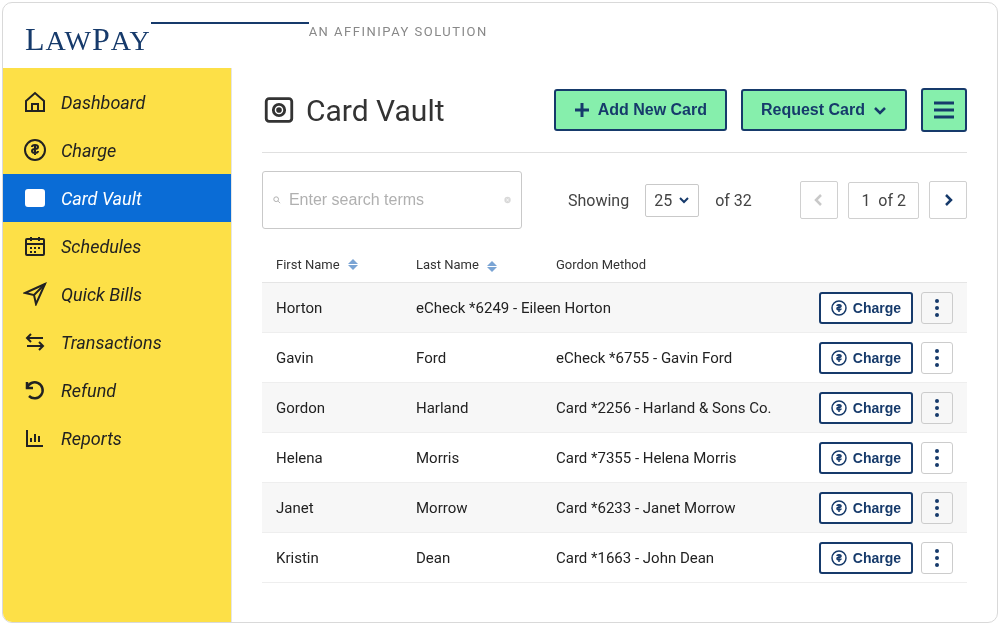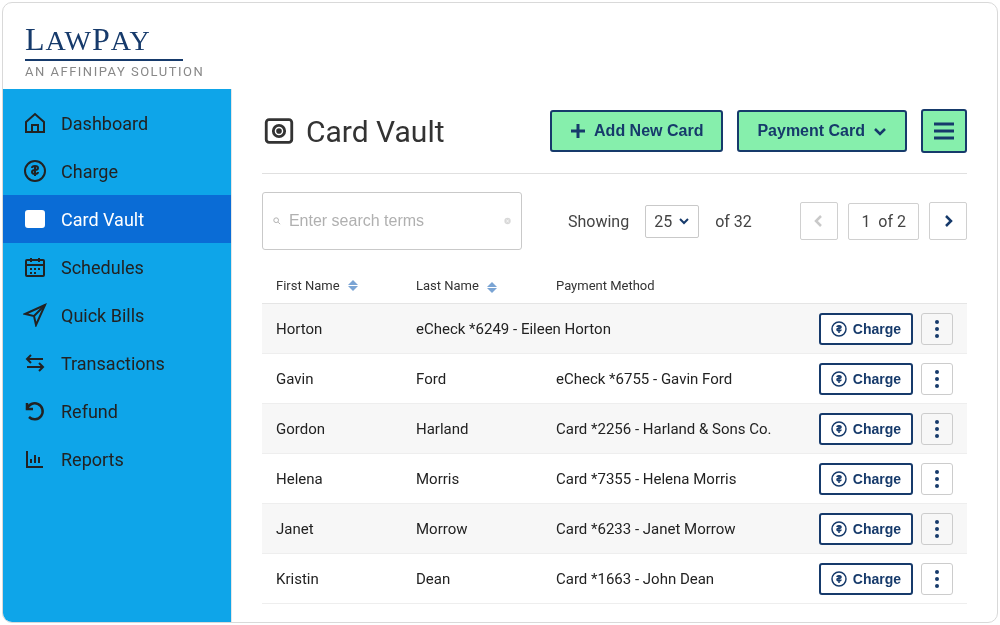--- a/index.html
+++ b/index.html
@@ -18,21 +18,21 @@
     margin: 2px;
     display: flex;
     flex-direction: column;
     overflow: hidden;
   }
   .header {
     padding: 18px 22px 10px 22px;
   }
   .logo {
     display: flex;
-    flex-direction: column;
+    flex-direction: row;
   }
   .logo-text {
     font-family: Georgia, "Times New Roman", serif;
     font-size: 28px;
     color: #163a6b;
     letter-spacing: 1px;
     font-weight: 500;
   }
   .logo-text .cap { font-size: 32px; }
   .logo-line {
@@ -47,22 +47,23 @@
     color: #888;
     margin-top: 3px;
   }
   .body {
     display: flex;
     flex: 1;
     overflow: hidden;
   }
   .sidebar {
     width: 228px;
-    background: #0ea5e9;
+    background: #fde047;
     padding-top: 10px;
+    font-style: italic;
   }
   .side-item {
     display: flex;
     align-items: center;
     gap: 14px;
     padding: 10px 20px;
     font-size: 18px;
     color: #222;
     cursor: pointer;
     height: 48px;
@@ -307,21 +308,21 @@
             </svg>
           <span>Card Vault</span>
         </div>
         <button class="btn">
           <svg width="16" height="16" viewBox="0 0 16 16">
               <path d="M8 1v14M1 8h14" stroke="#163a6b" stroke-width="3"></path>
             </svg>
           <span>Add New Card</span>
         </button>
         <button class="btn">
-          <span>Payment Card</span>
+          <span>Request Card</span>
           <svg width="14" height="14" viewBox="0 0 14 14">
               <path d="M2 5l5 5 5-5" stroke="#163a6b" stroke-width="2.5" fill="none"></path>
             </svg>
         </button>
         <button class="btn btn-ham">
           <svg width="22" height="18" viewBox="0 0 22 18">
               <path d="M1 2h20M1 9h20M1 16h20" stroke="#163a6b" stroke-width="3"></path>
             </svg>
         </button>
       </div>
@@ -373,21 +374,21 @@
               </div>
           </div>
           <div class="tcell-ln">
             <span>Last Name</span>
             <div class="sort-arrows">
                 <span class="up"></span>
                 <span class="dn"></span>
               </div>
           </div>
           <div class="tcell-pm">
-            <span>Payment Method</span>
+            <span>Gordon Method</span>
           </div>
           <div class="tcell-act"></div>
         </div>
         <div id="tbody">
             <div class="trow">
               <div class="tcell-ln">Horton</div>
               <div class="tcell-pm">eCheck *6249 - Eileen Horton</div>
               <div class="tcell-act">
                 <button class="charge-btn">
                   <svg width="16" height="16" viewBox="0 0 16 16" fill="none" stroke="#163a6b" stroke-width="1.5">

